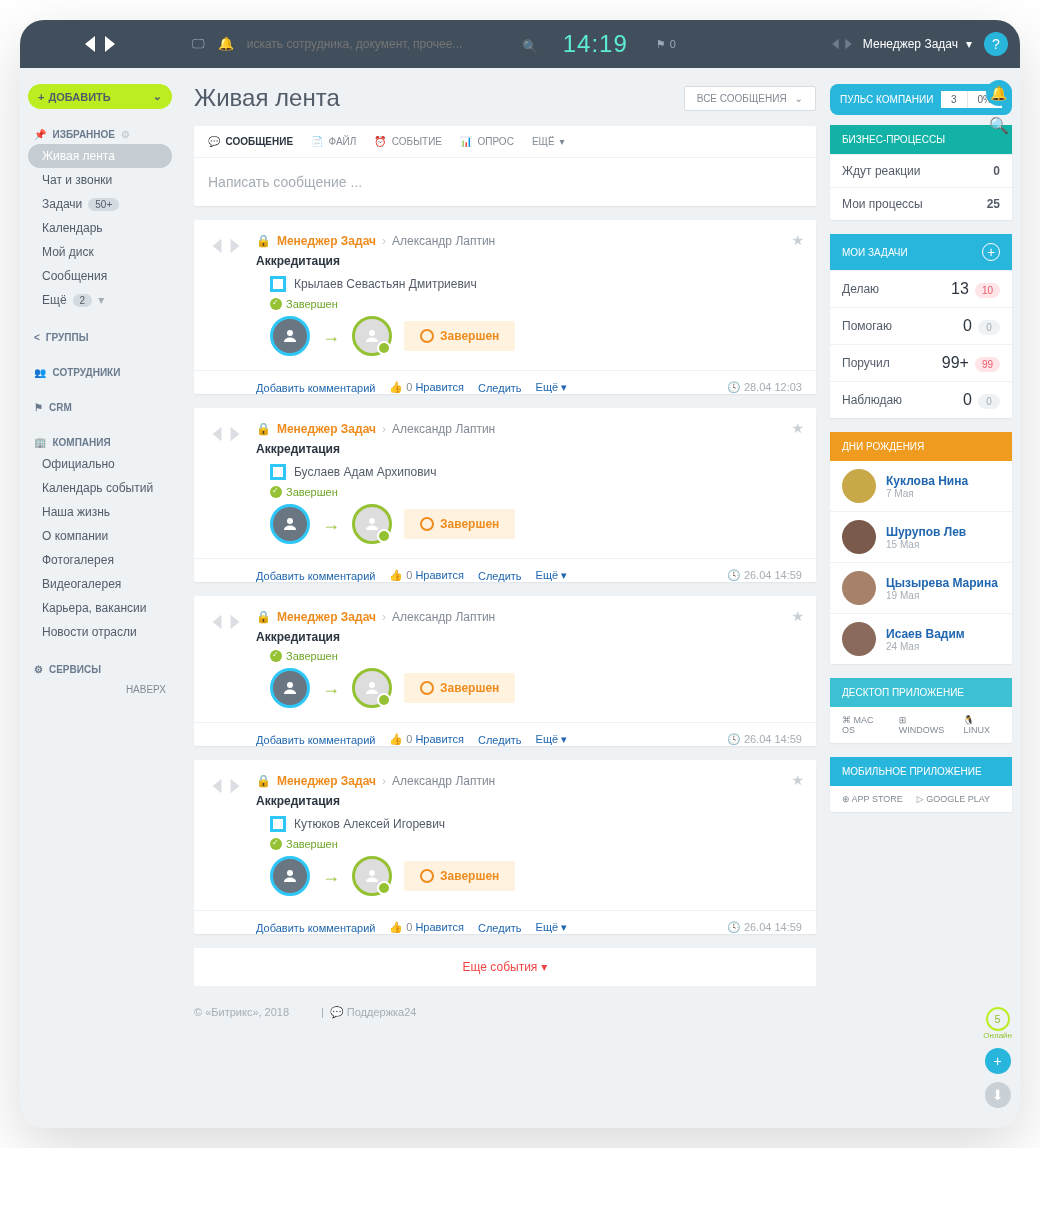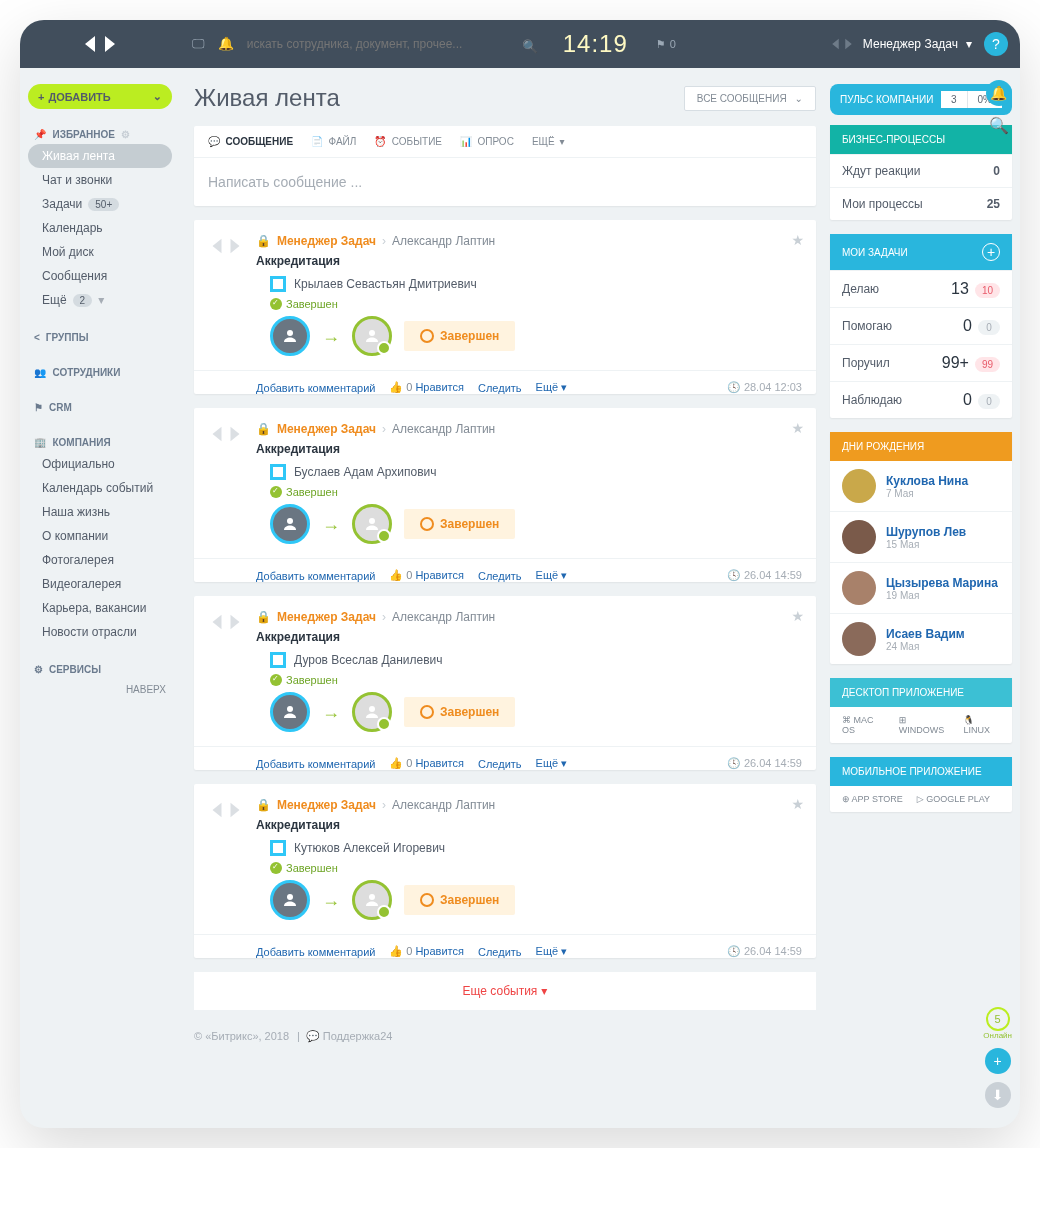--- a/index.html
+++ b/index.html
@@ -5,21 +5,21 @@
 *{box-sizing:border-box;margin:0;padding:0;font-family:"Helvetica Neue",Arial,sans-serif}
 body{background:#fff;padding:20px}
 .frame{width:1000px;margin:0 auto;border-radius:24px;overflow:hidden;box-shadow:0 20px 60px rgba(0,0,0,.15);background:#eef2f4;position:relative}
 .topbar{height:48px;background:#414e5c;display:flex;align-items:center;color:#9ba8b5;font-size:13px}
 .logo{width:160px;display:flex;justify-content:center}
 .logo svg{width:40px;height:24px}
 .tb-icons{display:flex;gap:14px;padding:0 12px}
 .search{flex:0 0 300px;position:relative;display:flex;align-items:center}
 .search input{width:100%;background:transparent;border:none;color:#aab5c0;font-size:12px;outline:none}
 .search-icon{position:absolute;right:8px;top:2px;opacity:.5}
-.clock{font-size:24px;color:#fef9c3;font-weight:300;padding:0 16px;letter-spacing:1px}
+.clock{font-size:24px;color:#5eead4;font-weight:300;padding:0 16px;letter-spacing:1px}
 .flag{padding:0 12px;font-size:11px;display:flex;align-items:center;gap:4px}
 .user{margin-left:auto;display:flex;align-items:center;gap:8px;padding-right:12px;color:#fff;font-size:12px}
 .user-logo{width:26px;height:16px;opacity:.5}
 .help{width:24px;height:24px;border-radius:50%;background:#29b6dd;color:#fff;display:flex;align-items:center;justify-content:center;font-size:14px;margin-right:12px}
 .body{display:flex;min-height:1060px}
 .sidebar{width:160px;padding:16px 8px;font-size:12px;color:#535c69}
 .add-btn{background:#bbed21;color:#535c69;border:none;border-radius:14px;padding:6px 10px;font-size:11px;font-weight:bold;width:100%;display:flex;align-items:center;gap:6px;justify-content:space-between;cursor:pointer}
 .add-btn span:first-child{display:flex;align-items:center;gap:4px}
 .nav-sec{margin-top:16px}
 .nav-hdr{font-size:10px;color:#6b7b8e;font-weight:bold;display:flex;align-items:center;gap:6px;padding:4px 6px;text-transform:uppercase}
@@ -56,21 +56,21 @@
 .ava.green{border-color:#94c232;background:#ddd}
 .ava svg{width:18px;height:18px;fill:#fff}
 .ava.green .mini{position:absolute;bottom:-2px;right:-2px;width:14px;height:14px;background:#94c232;border-radius:50%;border:2px solid #fff}
 .arrow{color:#94c232;font-size:18px}
 .done-btn{background:#fff3df;color:#ef8c1f;padding:8px 16px;font-size:12px;font-weight:bold;border-radius:2px;display:flex;align-items:center;gap:6px}
 .done-btn .clk{width:14px;height:14px;border:2px solid #ef8c1f;border-radius:50%;position:relative}
 .post-foot{border-top:1px solid #eef2f4;padding:10px 14px 0 62px;display:flex;align-items:center;gap:14px;font-size:11px;color:#2067b0}
 .post-foot .likes{color:#828b95}
 .post-foot .ts{margin-left:auto;color:#a6adb5;display:flex;align-items:center;gap:3px}
 .more-events{background:#fff;text-align:center;padding:12px;font-size:12px;color:#ef4444;cursor:pointer;display:flex;justify-content:center;align-items:center;gap:4px}
-.footer{padding:20px 0;font-size:11px;color:#a6adb5;display:flex;gap:8px}
+.footer{padding:20px 0;font-size:11px;color:#a6adb5;display:flex;gap:32px}
 .rside{width:190px;padding:16px 8px 16px 0;font-size:12px}
 .pulse{background:#29b6dd;color:#fff;font-size:10px;padding:7px 10px;display:flex;align-items:center;border-radius:8px;margin-bottom:10px}
 .pulse-stats{margin-left:auto;background:#fff;color:#5a6470;display:flex}
 .pulse-stats span{padding:3px 10px;border-left:1px solid #e0e6ea}
 .pulse-stats span:first-child{border:none}
 .panel{background:#fff;border-radius:2px;margin-bottom:14px;box-shadow:0 1px 2px rgba(0,0,0,.06)}
 .panel-hdr{padding:9px 12px;font-size:10px;color:#fff;font-weight:normal;text-transform:uppercase;display:flex;align-items:center;justify-content:space-between}
 .panel-hdr.teal{background:#12b3a6}
 .panel-hdr.blue{background:#29b6dd}
 .panel-hdr.orange{background:#ef9b1f}
@@ -313,24 +313,20 @@
                 <path d="M5 12 L15 4 L15 20 Z M35 12 L25 4 L25 20 Z" fill="#b8c0c9"></path>
               </svg>
               <div class="post-content">
                 <div class="post-line1">
                   <span class="lock">🔒</span>
                   <span class="author">Менеджер Задач</span>
                   <span style="color:#c9d0d6">›</span>
                   <span>Александр Лаптин</span>
                 </div>
                 <div class="post-title">Аккредитация</div>
-                <div class="assignee">
-                  <span class="sq"></span>
-                  <span>Дуров Всеслав Данилевич</span>
-                </div>
                 <div class="status-row"><span class="chk"></span> Завершен</div>
                 <div class="flow">
                   <span class="ava blue">
                     <svg viewBox="0 0 24 24">
                       <circle cx="12" cy="8" r="4"></circle>
                       <path d="M4 20c0-4 4-6 8-6s8 2 8 6"></path>
                     </svg>
                   </span>
                   <span class="arrow">→</span>
                   <span class="ava green">

